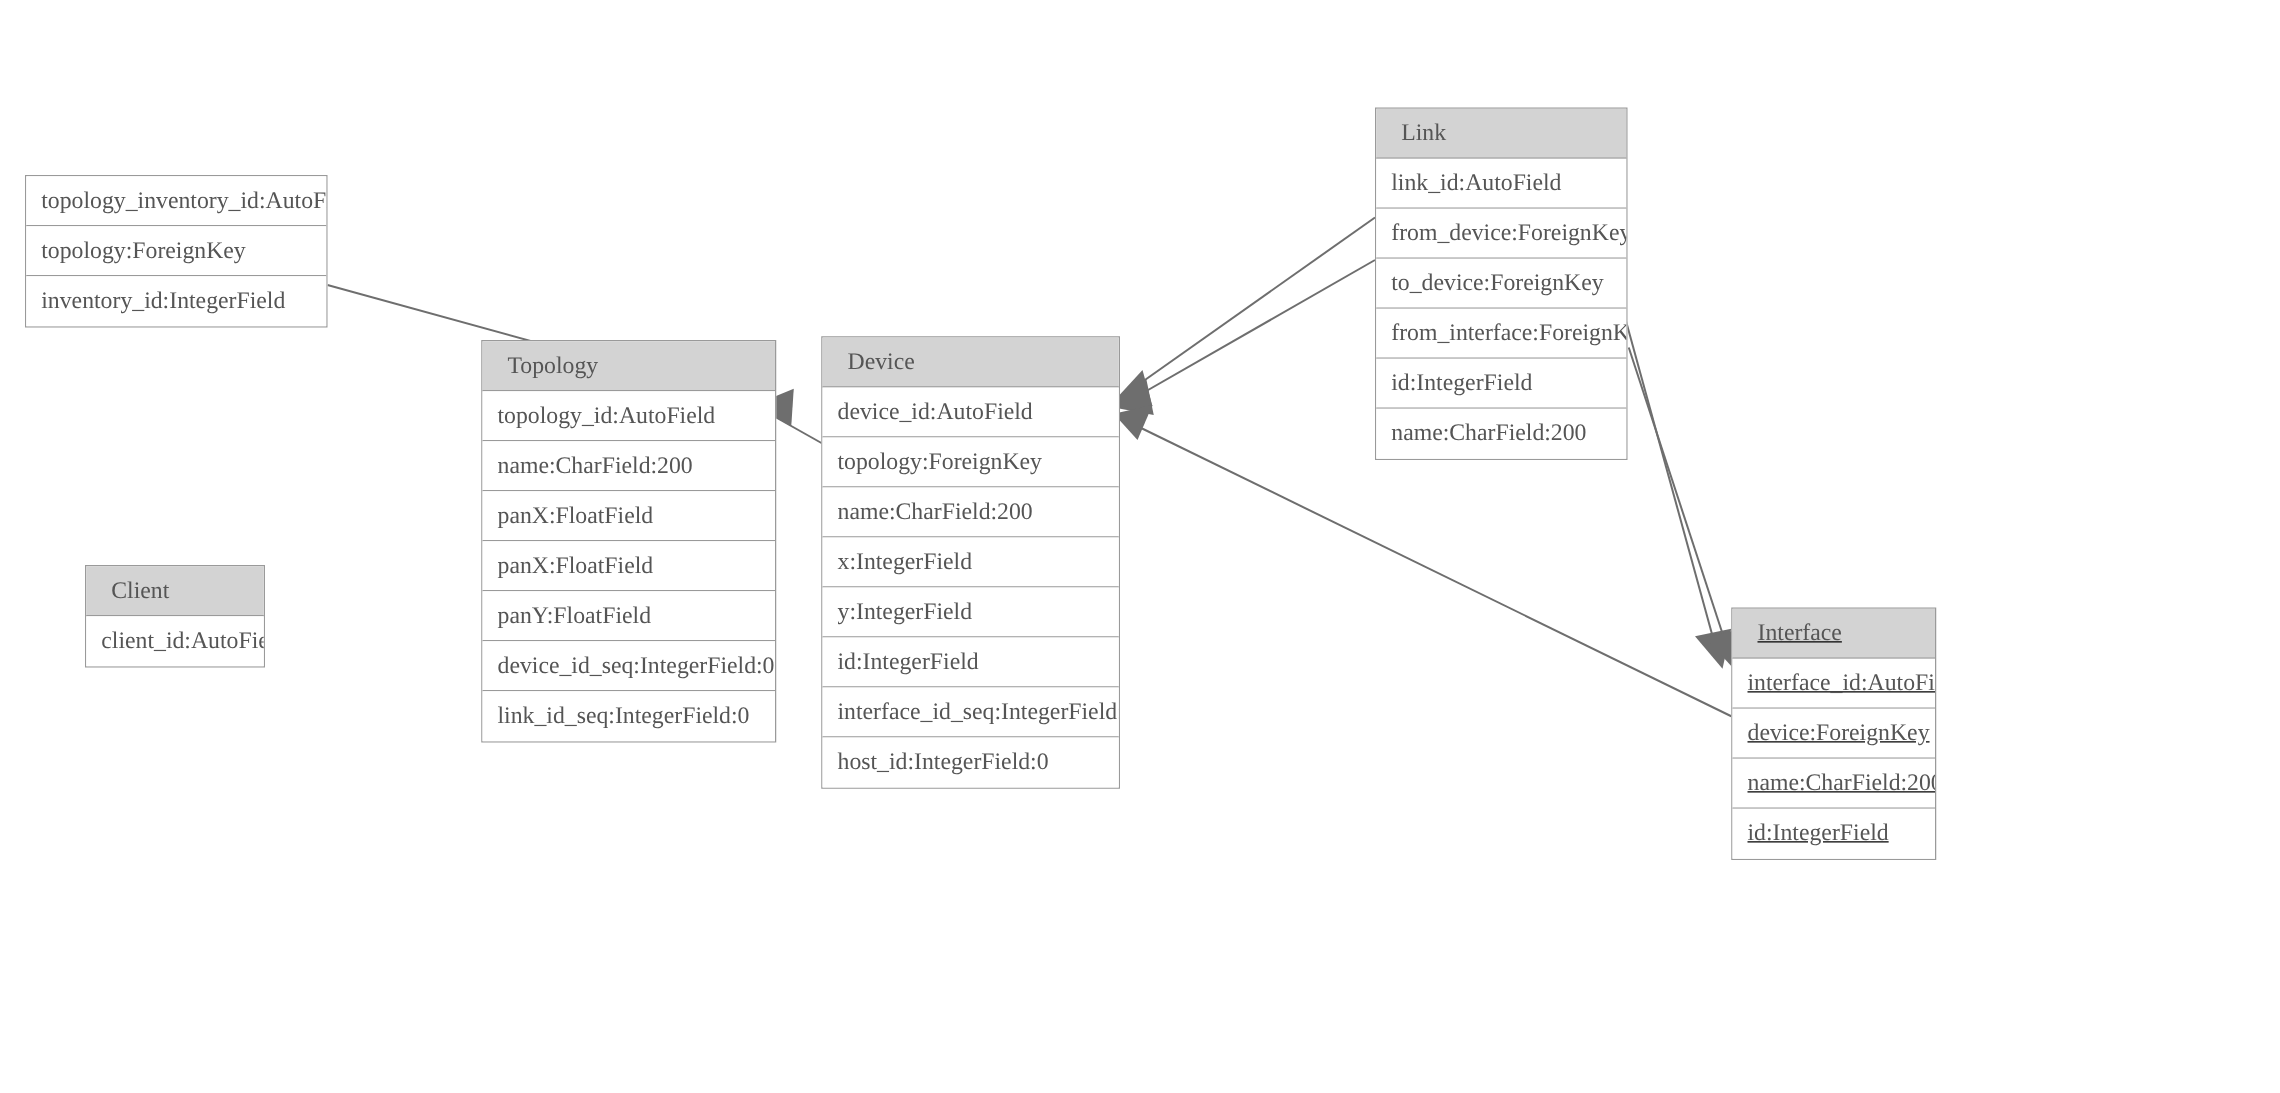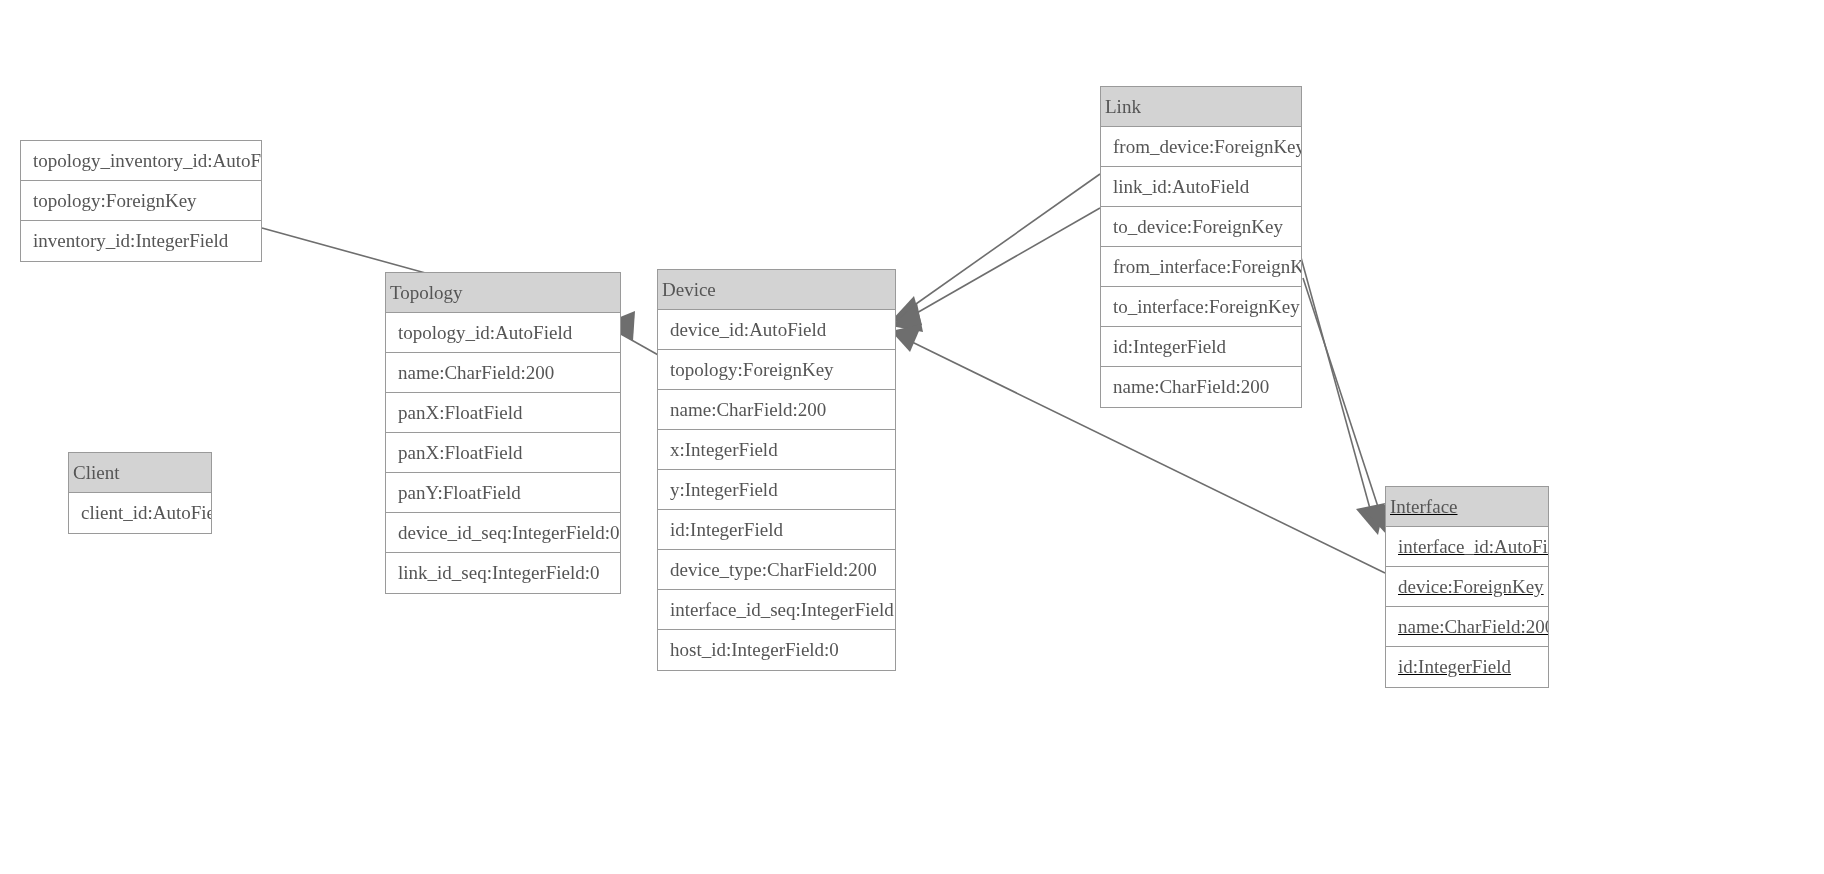--- a/index.html
+++ b/index.html
@@ -31,21 +31,21 @@
     z-index: 2;
   }
   .entity-header {
     box-sizing: border-box;
     background: #d3d3d3;
     border-bottom: 1px solid #9a9a9a;
     color: #555555;
     font-size: 19px;
     line-height: 40px;
     height: 40px;
-    padding: 0 0 0 4px;
+    padding: 0 0 0 20px;
     white-space: nowrap;
     overflow: hidden;
   }
   .entity-attrs {
     display: block;
   }
   .attr-row {
     box-sizing: border-box;
     height: 40px;
     line-height: 40px;
@@ -134,34 +134,32 @@
 
   <div class="entity" style="left:657px; top:269px; width:239px;">
     <div class="entity-header">Device</div>
     <div class="entity-attrs">
       <div class="attr-row">device_id:AutoField</div>
       <div class="attr-row">topology:ForeignKey</div>
       <div class="attr-row">name:CharField:200</div>
       <div class="attr-row">x:IntegerField</div>
       <div class="attr-row">y:IntegerField</div>
       <div class="attr-row">id:IntegerField</div>
-      <div class="attr-row">device_type:CharField:200</div>
       <div class="attr-row">interface_id_seq:IntegerField:0</div>
       <div class="attr-row">host_id:IntegerField:0</div>
     </div>
   </div>
 
   <div class="entity" style="left:1100px; top:86px; width:202px;">
     <div class="entity-header">Link</div>
     <div class="entity-attrs">
+      <div class="attr-row">link_id:AutoField</div>
       <div class="attr-row">from_device:ForeignKey</div>
-      <div class="attr-row">link_id:AutoField</div>
       <div class="attr-row">to_device:ForeignKey</div>
       <div class="attr-row">from_interface:ForeignKey</div>
-      <div class="attr-row">to_interface:ForeignKey</div>
       <div class="attr-row">id:IntegerField</div>
       <div class="attr-row">name:CharField:200</div>
     </div>
   </div>
 
   <div class="entity" style="left:1385px; top:486px; width:164px;text-decoration:underline;">
     <div class="entity-header">Interface</div>
     <div class="entity-attrs">
       <div class="attr-row">interface_id:AutoField</div>
       <div class="attr-row">device:ForeignKey</div>

